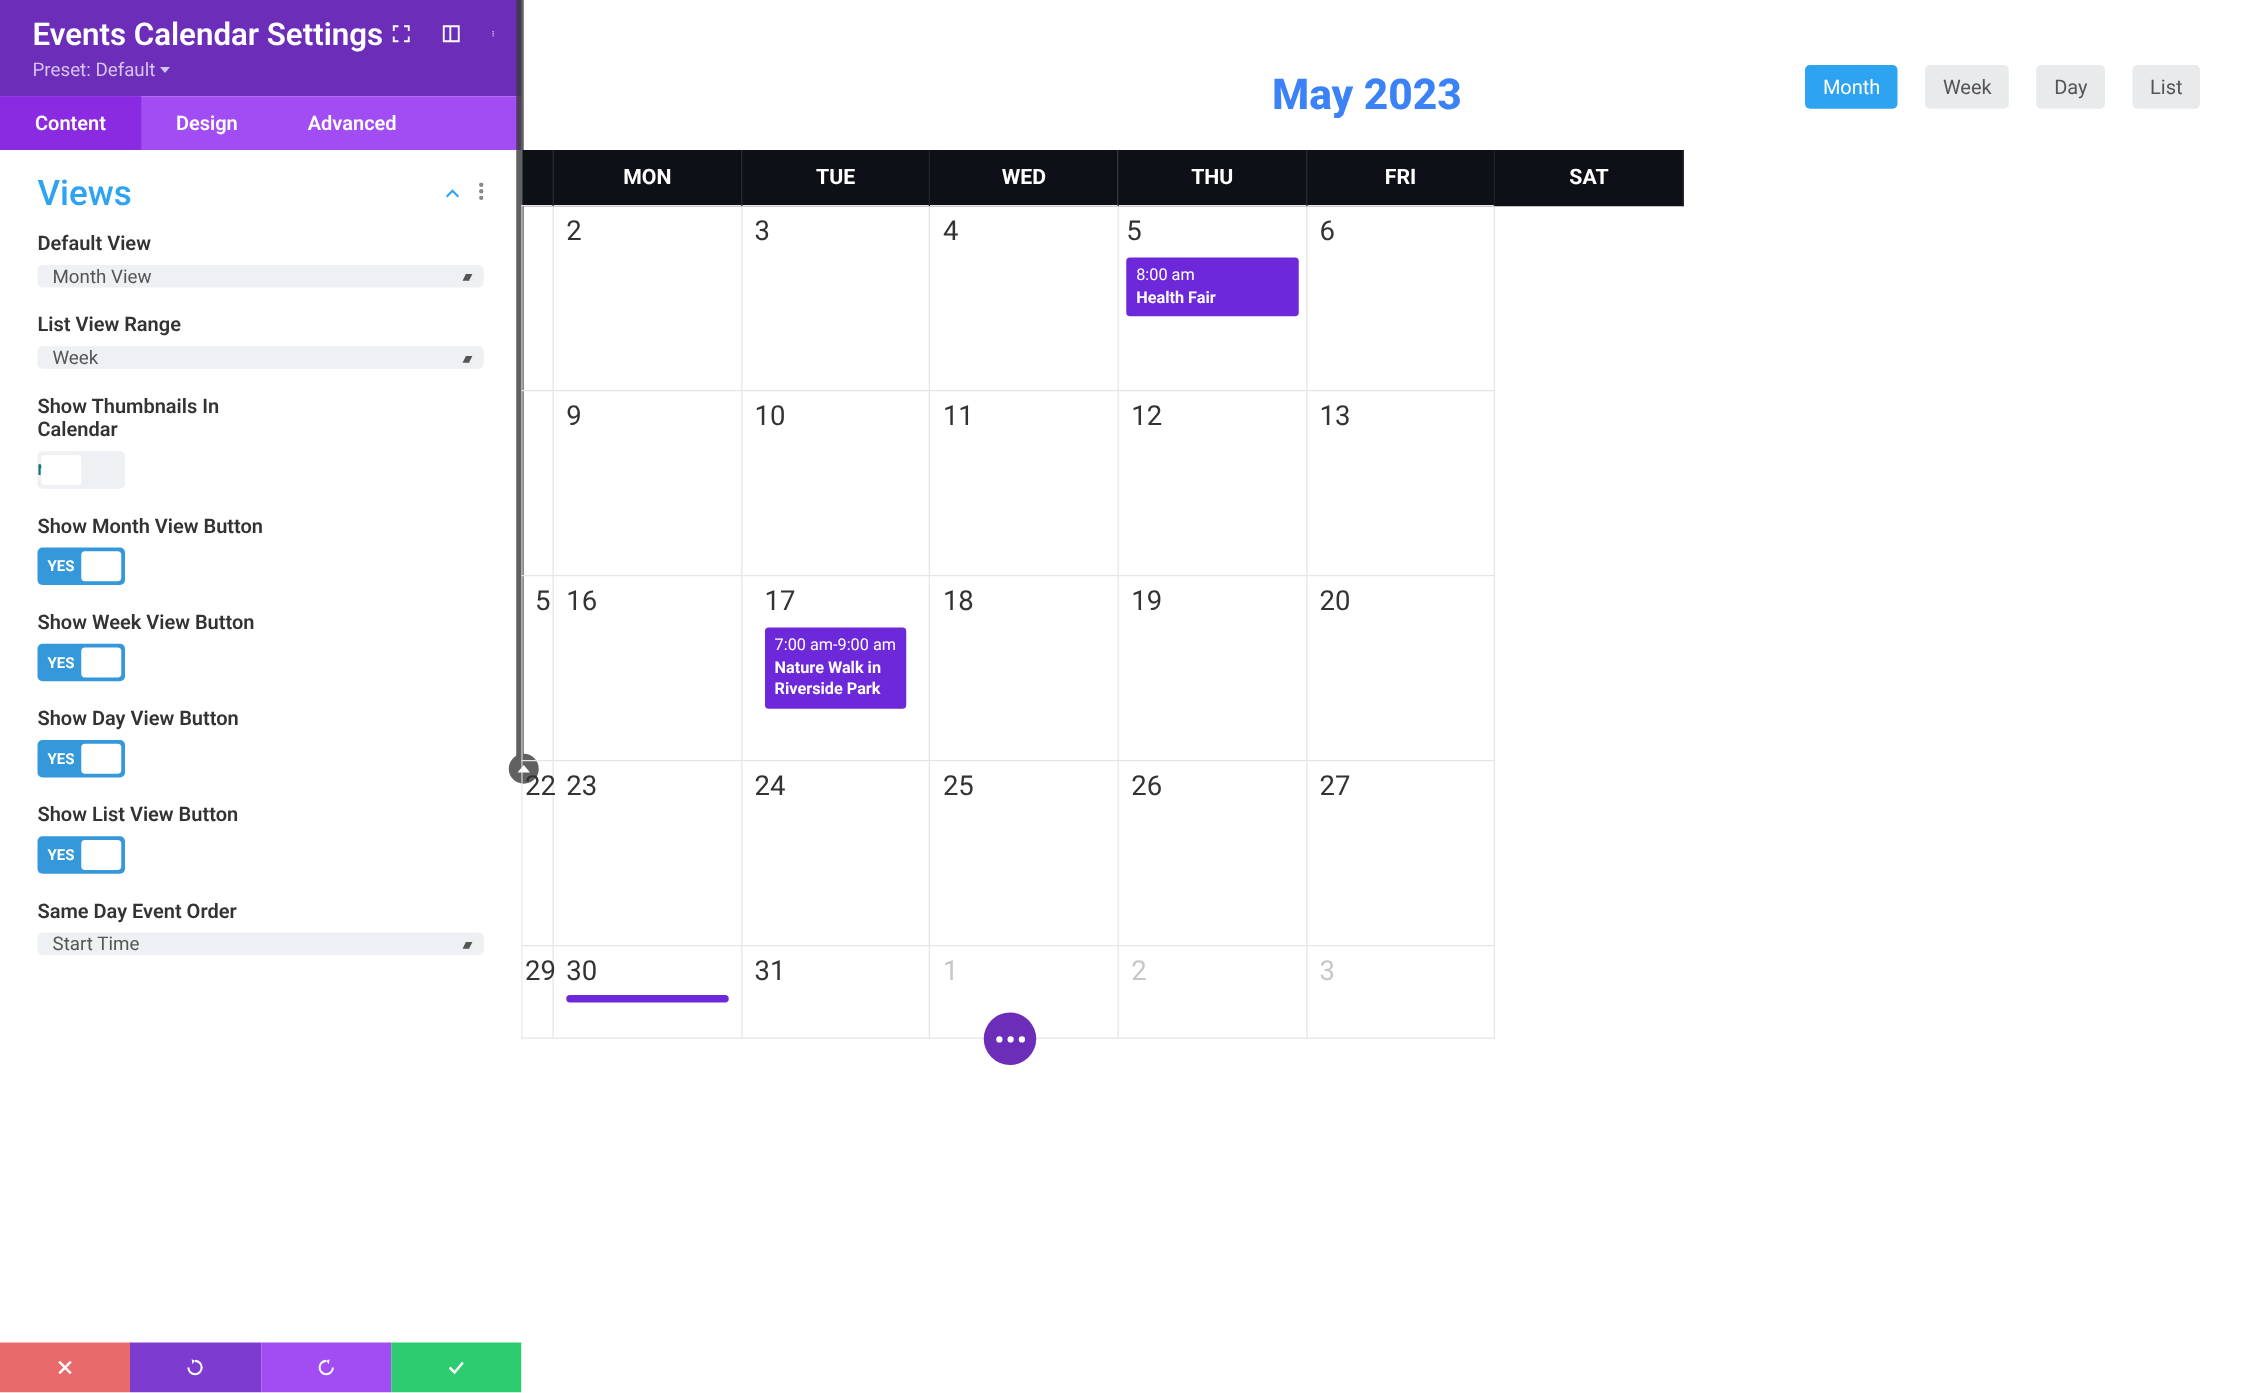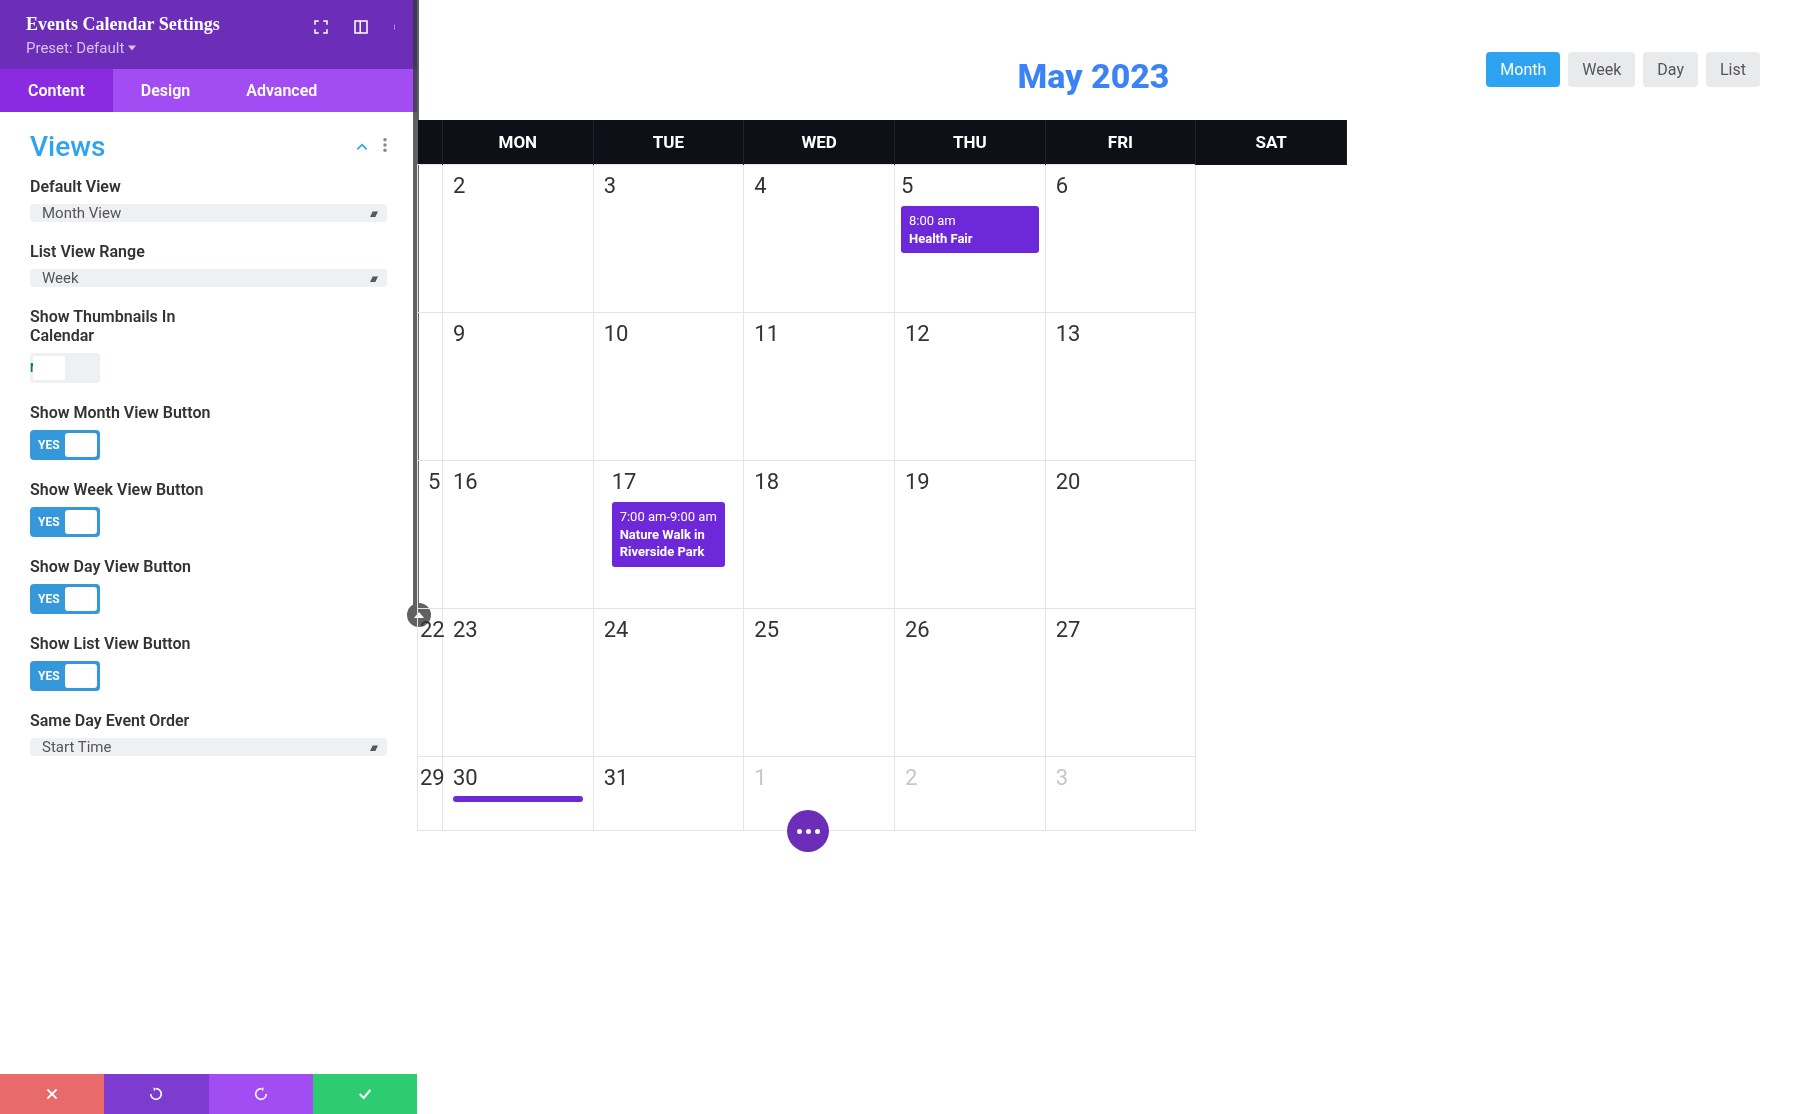--- a/index.html
+++ b/index.html
@@ -18,21 +18,21 @@
   }
   .panel-header {
     background: #6c2eb9;
     color: #fff;
     padding: 14px 20px 12px 26px;
     display: flex;
     justify-content: space-between;
     align-items: flex-start;
   }
   .panel-header-left { display: flex; flex-direction: column; gap: 4px; }
-  .panel-title { font-size: 18px; font-weight: 600; font-family: Liberation Serif, serif; }
+  .panel-title { font-size: 25px; font-weight: 600; }
   .panel-preset { font-size: 15px; color: #d6c3f0; display: flex; align-items: center; gap: 4px; cursor: pointer; }
   .panel-preset svg { width: 8px; height: 8px; }
   .panel-header-right { display: flex; gap: 22px; align-items: center; margin-top: 4px;}
   .hdr-icon { width: 18px; height: 18px; fill: #fff; cursor: pointer; }
 
   .tab-bar {
     background: #a24df3;
     display: flex;
   }
   .tab {
@@ -154,21 +154,21 @@
     position: relative;
     margin-bottom: 24px;
     padding-top: 26px;
   }
   .cal-title { color: #3b82f6; font-size: 34px; font-weight: 800; }
   .view-btns {
     position: absolute;
     right: 0;
     top: 22px;
     display: flex;
-    gap: 8px;
+    gap: 22px;
   }
   .view-btn {
     background: #e9eaec;
     color: #555;
     padding: 8px 14px;
     border-radius: 4px;
     font-size: 16px;
     cursor: pointer;
   }
   .view-btn.active { background: #2ea3f2; color: #fff; }

